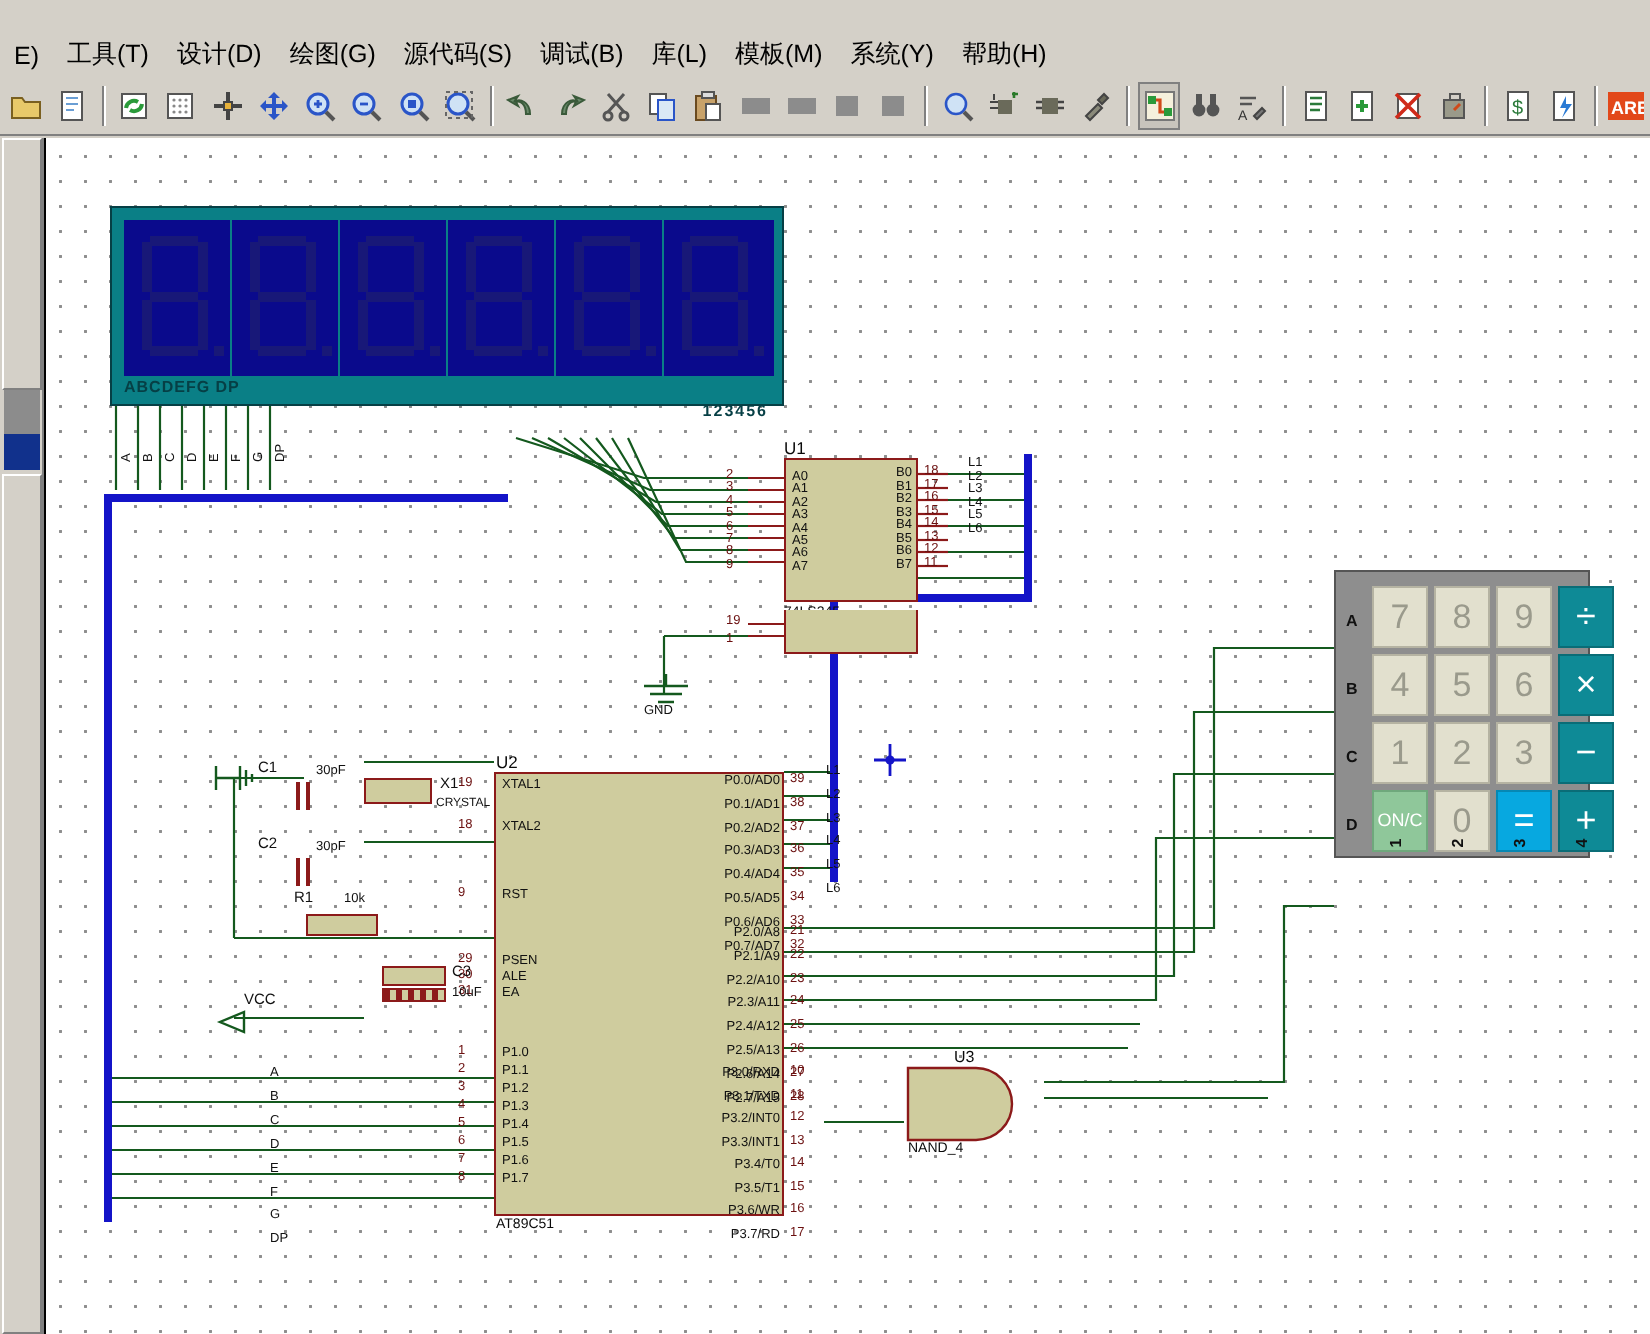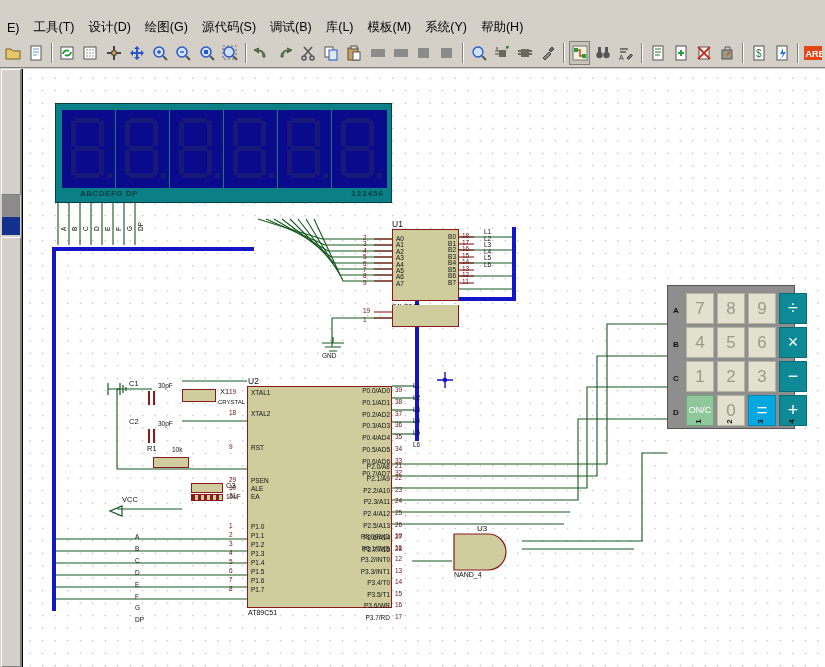--- a/index.html
+++ b/index.html
@@ -78,22 +78,22 @@
   .canvas-border-l { position:absolute; left:0; top:0; width:1px; height:598px; background:#000; }
 
   svg.sch { position: absolute; left: 0; top: 0; width: 803px; height: 598px; }
 
   
   .lcd-outer { position:absolute; left:33px; top:34px; width:337px; height:100px; background:#0a7f86; border:1px solid #063f45; }
   .lcd-inner { position:absolute; left:6px; top:6px; width:325px; height:78px; background:#0a0a8c; display:flex; }
   .digit { width:54.1px; height:78px; border-right:1px solid #0a7f86; position:relative; }
   .digit:last-child { border-right:none; }
   .seg { position:absolute; background:#181878; }
-  .lcd-lbl-left { position:absolute; left:24px; top:85px; font-size:8px; color:#063f45; font-family:"Liberation Sans",sans-serif; letter-spacing:0.5px; font-weight:bold; }
-  .lcd-lbl-right { position:absolute; right:7px; top:85px; font-size:8px; color:#063f45; font-family:"Liberation Sans",sans-serif; letter-spacing:1px; font-weight:bold;margin-left:28px; }
+  .lcd-lbl-left { position:absolute; left:6px; top:85px; font-size:8px; color:#063f45; font-family:"Liberation Sans",sans-serif; letter-spacing:0.5px; font-weight:bold; }
+  .lcd-lbl-right { position:absolute; right:7px; top:97px; font-size:8px; color:#063f45; font-family:"Liberation Sans",sans-serif; letter-spacing:1px; font-weight:bold;margin-left:28px; }
 
   
   .keypad { position:absolute; left:645px; top:216px; width:128px; height:144px; background:#8e8e8e; border:1px solid #555; }
   .kp-grid { position:absolute; left:18px; top:7px; display:grid; grid-template-columns:repeat(4, 28px); grid-template-rows:repeat(4, 31px); gap:3px; }
   .key { display:flex; align-items:center; justify-content:center; font-size:17px; font-family:"Liberation Sans",sans-serif; }
   .key.num { background:#e2e0ce; color:#9a9a8c; border:1px solid #b5b3a2; }
   .key.op { background:#0e8a96; color:#fff; border:1px solid #0a6d77; font-size:18px; }
   .key.eq { background:#07a8e0; color:#fff; border:1px solid #0688b4; font-size:18px; }
   .key.onc { background:#8fc79a; color:#fff; border:1px solid #6fa87c; font-size:9px; line-height:9px; text-align:center; }
   .kp-row-lbl { position:absolute; left:5px; font-size:8px; color:#111; font-weight:bold; font-family:"Liberation Sans",sans-serif; }

